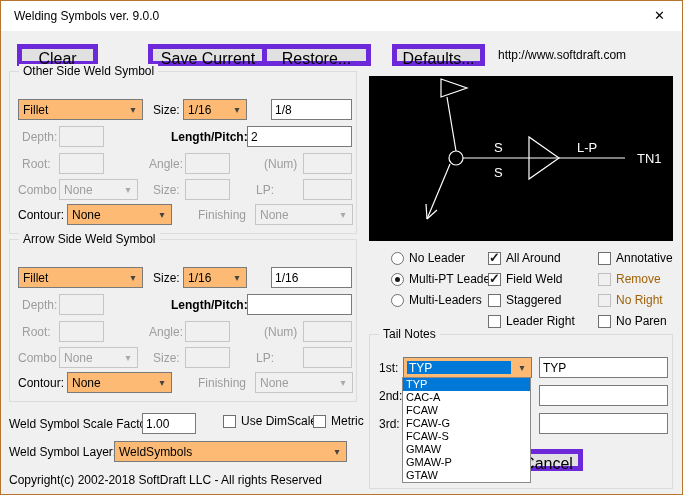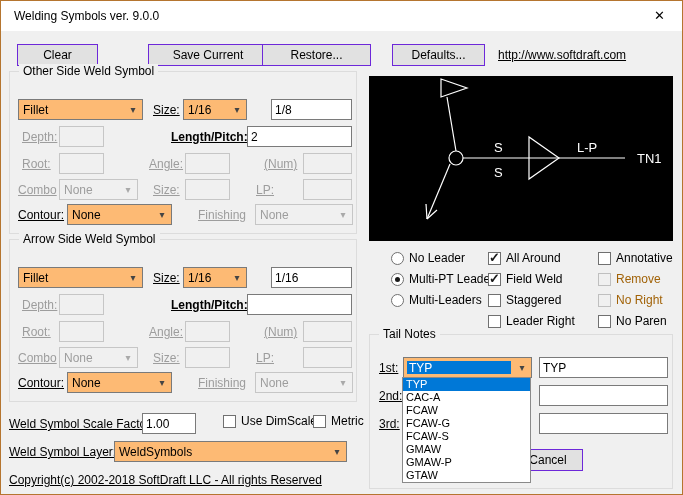--- a/index.html
+++ b/index.html
@@ -5,26 +5,26 @@
   * { margin:0; padding:0; box-sizing:border-box; font-family:"Liberation Sans", sans-serif; }
   html,body { background:#ffffff; }
   #window {
     position:relative; width:683px; height:495px; background:#f0f0f0;
     border:1px solid #b5752f; overflow:hidden; font-size:12px; color:#000;
   }
   .titlebar { position:absolute; left:0; top:0; right:0; height:30px; background:#ffffff; }
   .title { position:absolute; left:13px; top:8px; font-size:12px; }
   .close { position:absolute; right:0; top:0; width:45px; height:29px; text-align:center; line-height:29px; font-size:13px; cursor:pointer; }
   .btn {
-    position:absolute; height:22px; background:#e1e1e1; border:1px solid #6d28d9;
-    font-size:12px; text-align:center; line-height:20px; cursor:pointer;
+    position:absolute; height:22px; background:#e1e1e1; border:5px solid #6d28d9;
+    font-size:16px; text-align:center; line-height:20px; cursor:pointer;
   }
   .grp { position:absolute; border:1px solid #dcdcdc; }
   .grp-title { position:absolute; top:-8px; left:9px; background:#f0f0f0; padding:0 4px; font-size:12px; white-space:nowrap; }
-  .lbl { position:absolute; font-size:12px; white-space:nowrap;text-decoration:underline; }
+  .lbl { position:absolute; font-size:12px; white-space:nowrap; }
   .lbl.dis { color:#9d9d9d; }
   .lbl.bold { font-weight:bold; }
   .tin {
     position:absolute; height:21px; background:#fff; border:1px solid #7a7a7a;
     font-size:12px; padding:0 3px; color:#000; outline:none;
   }
   .tin.dis { background:#f0f0f0; border-color:#c6c6c6; }
   .combo { position:absolute; height:21px; background:#fdba74; border:1px solid #7a7a7a; font-size:12px; cursor:default; }
   .combo .val { position:absolute; left:4px; top:3px; white-space:nowrap; }
   .combo .arr { position:absolute; right:1px; top:1px; width:16px; bottom:1px; text-align:center; line-height:18px; font-size:10px; color:#444; }

